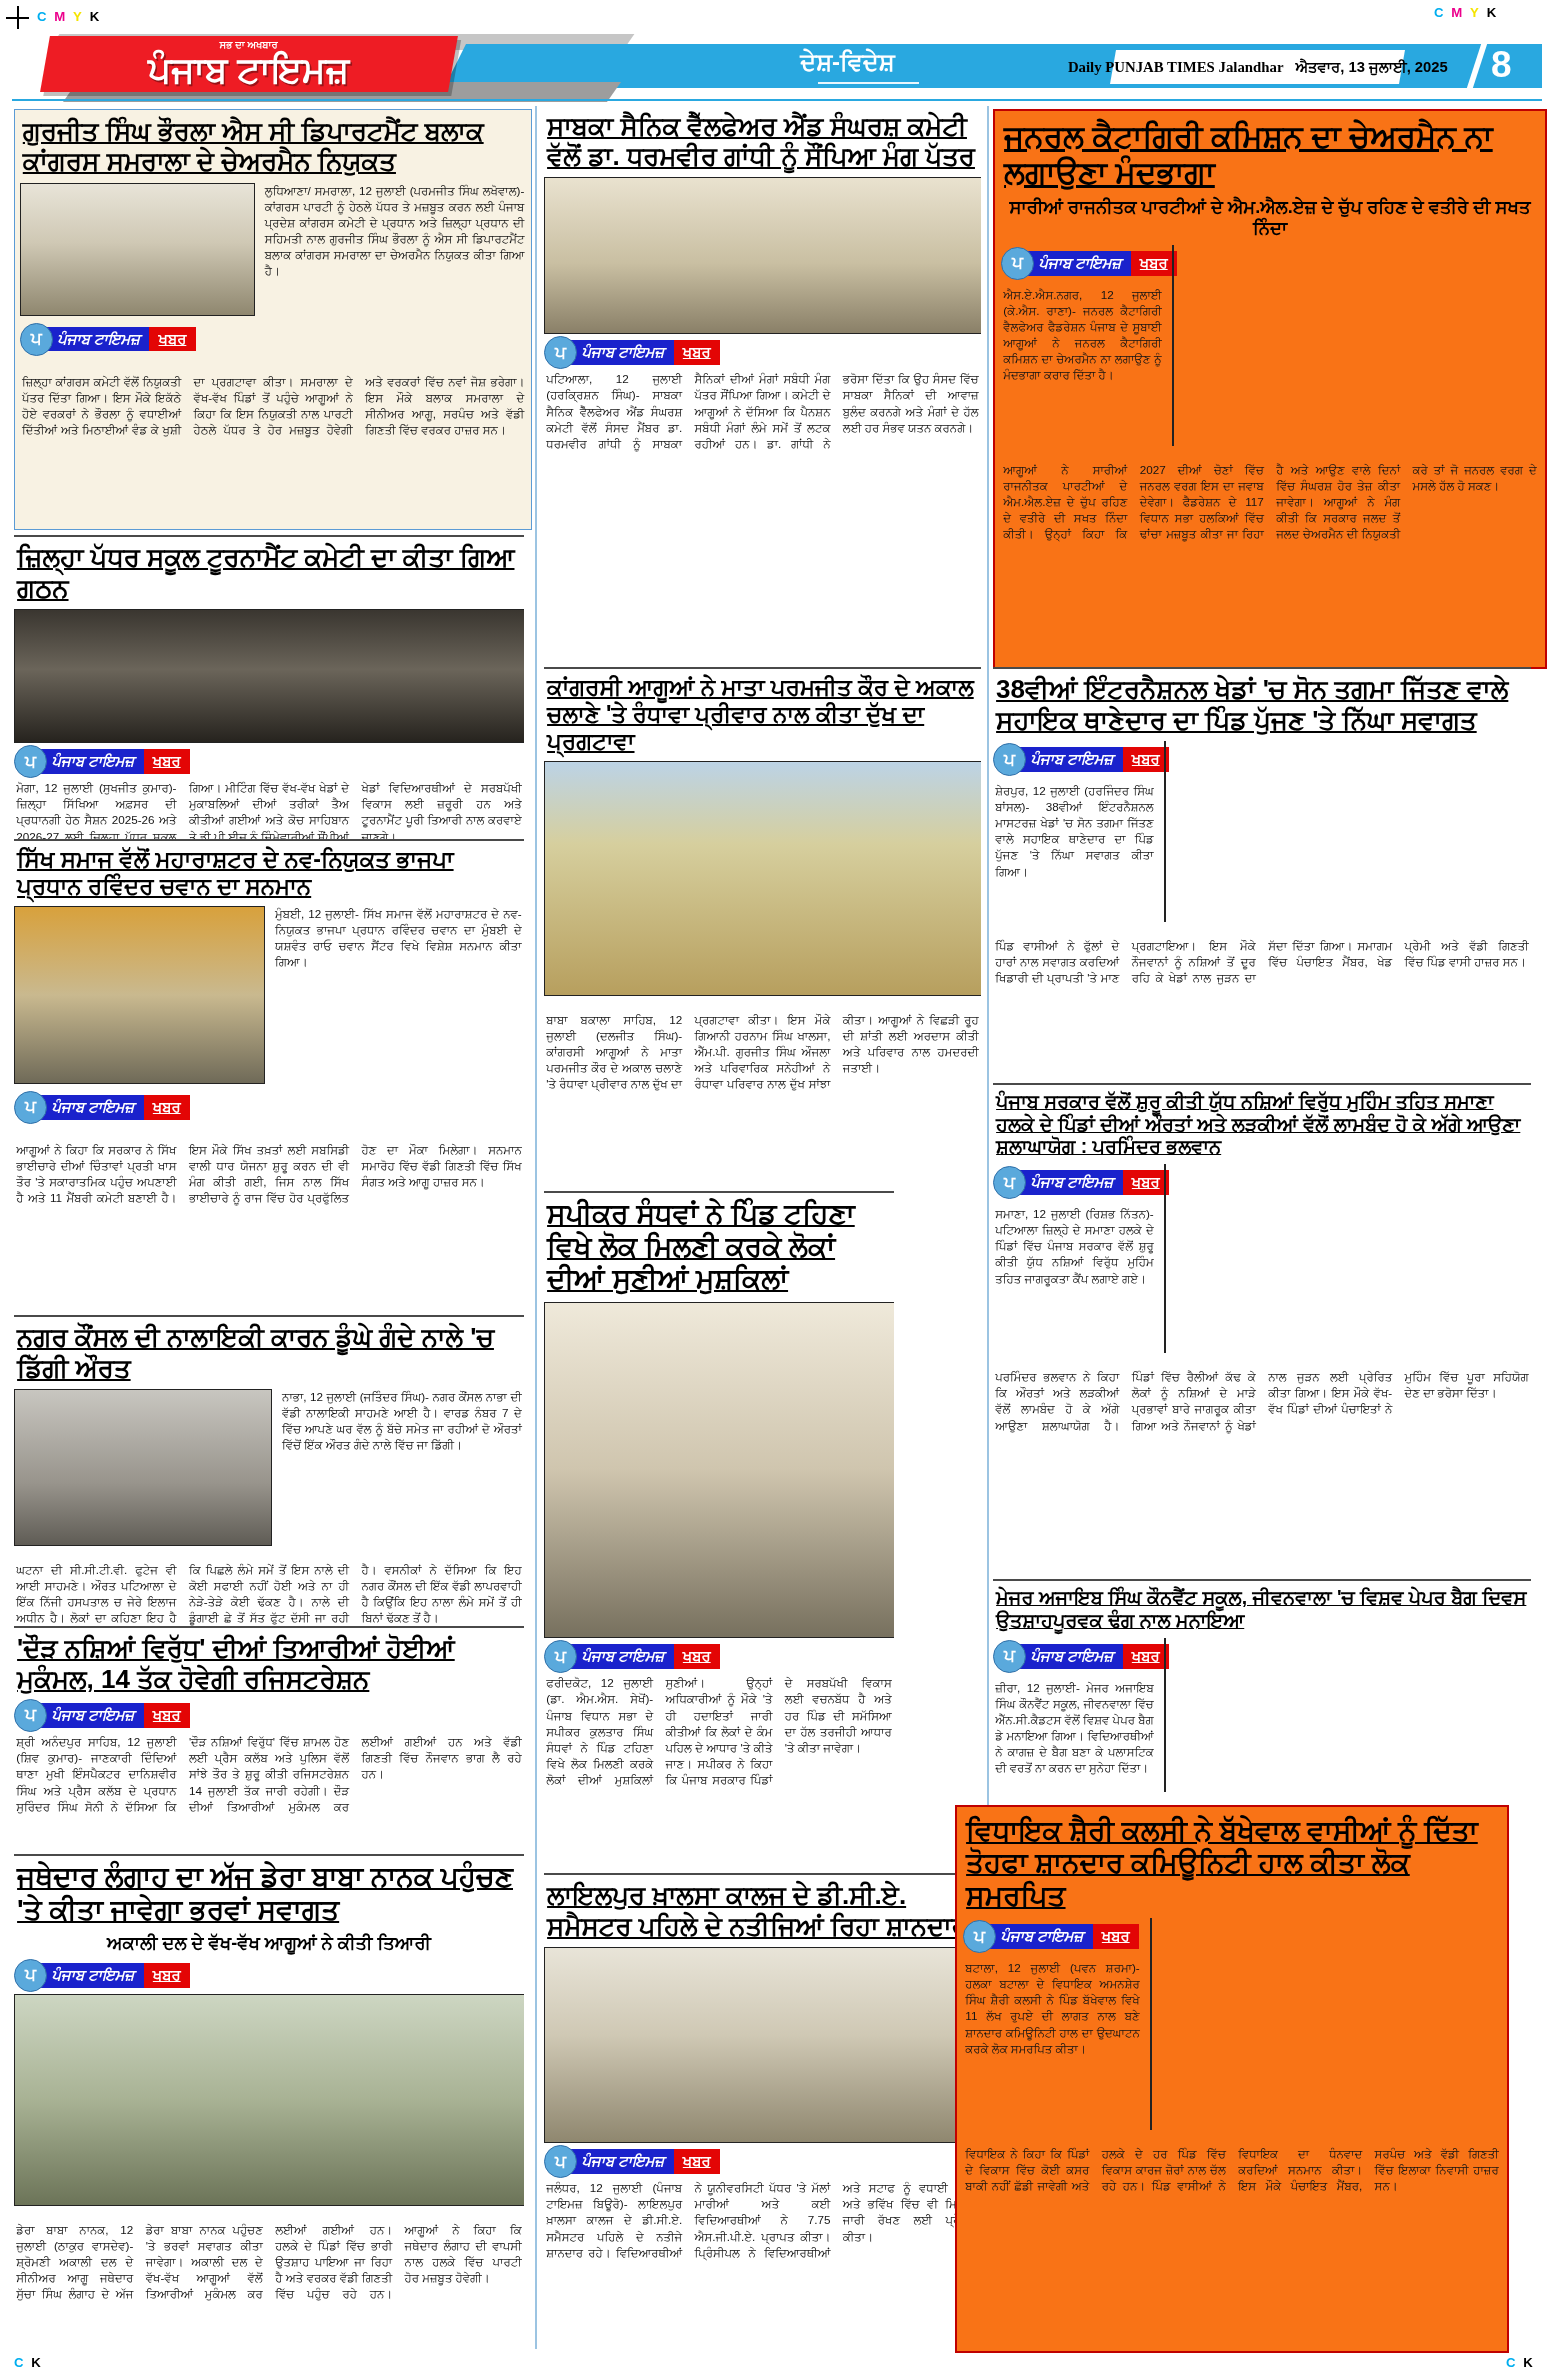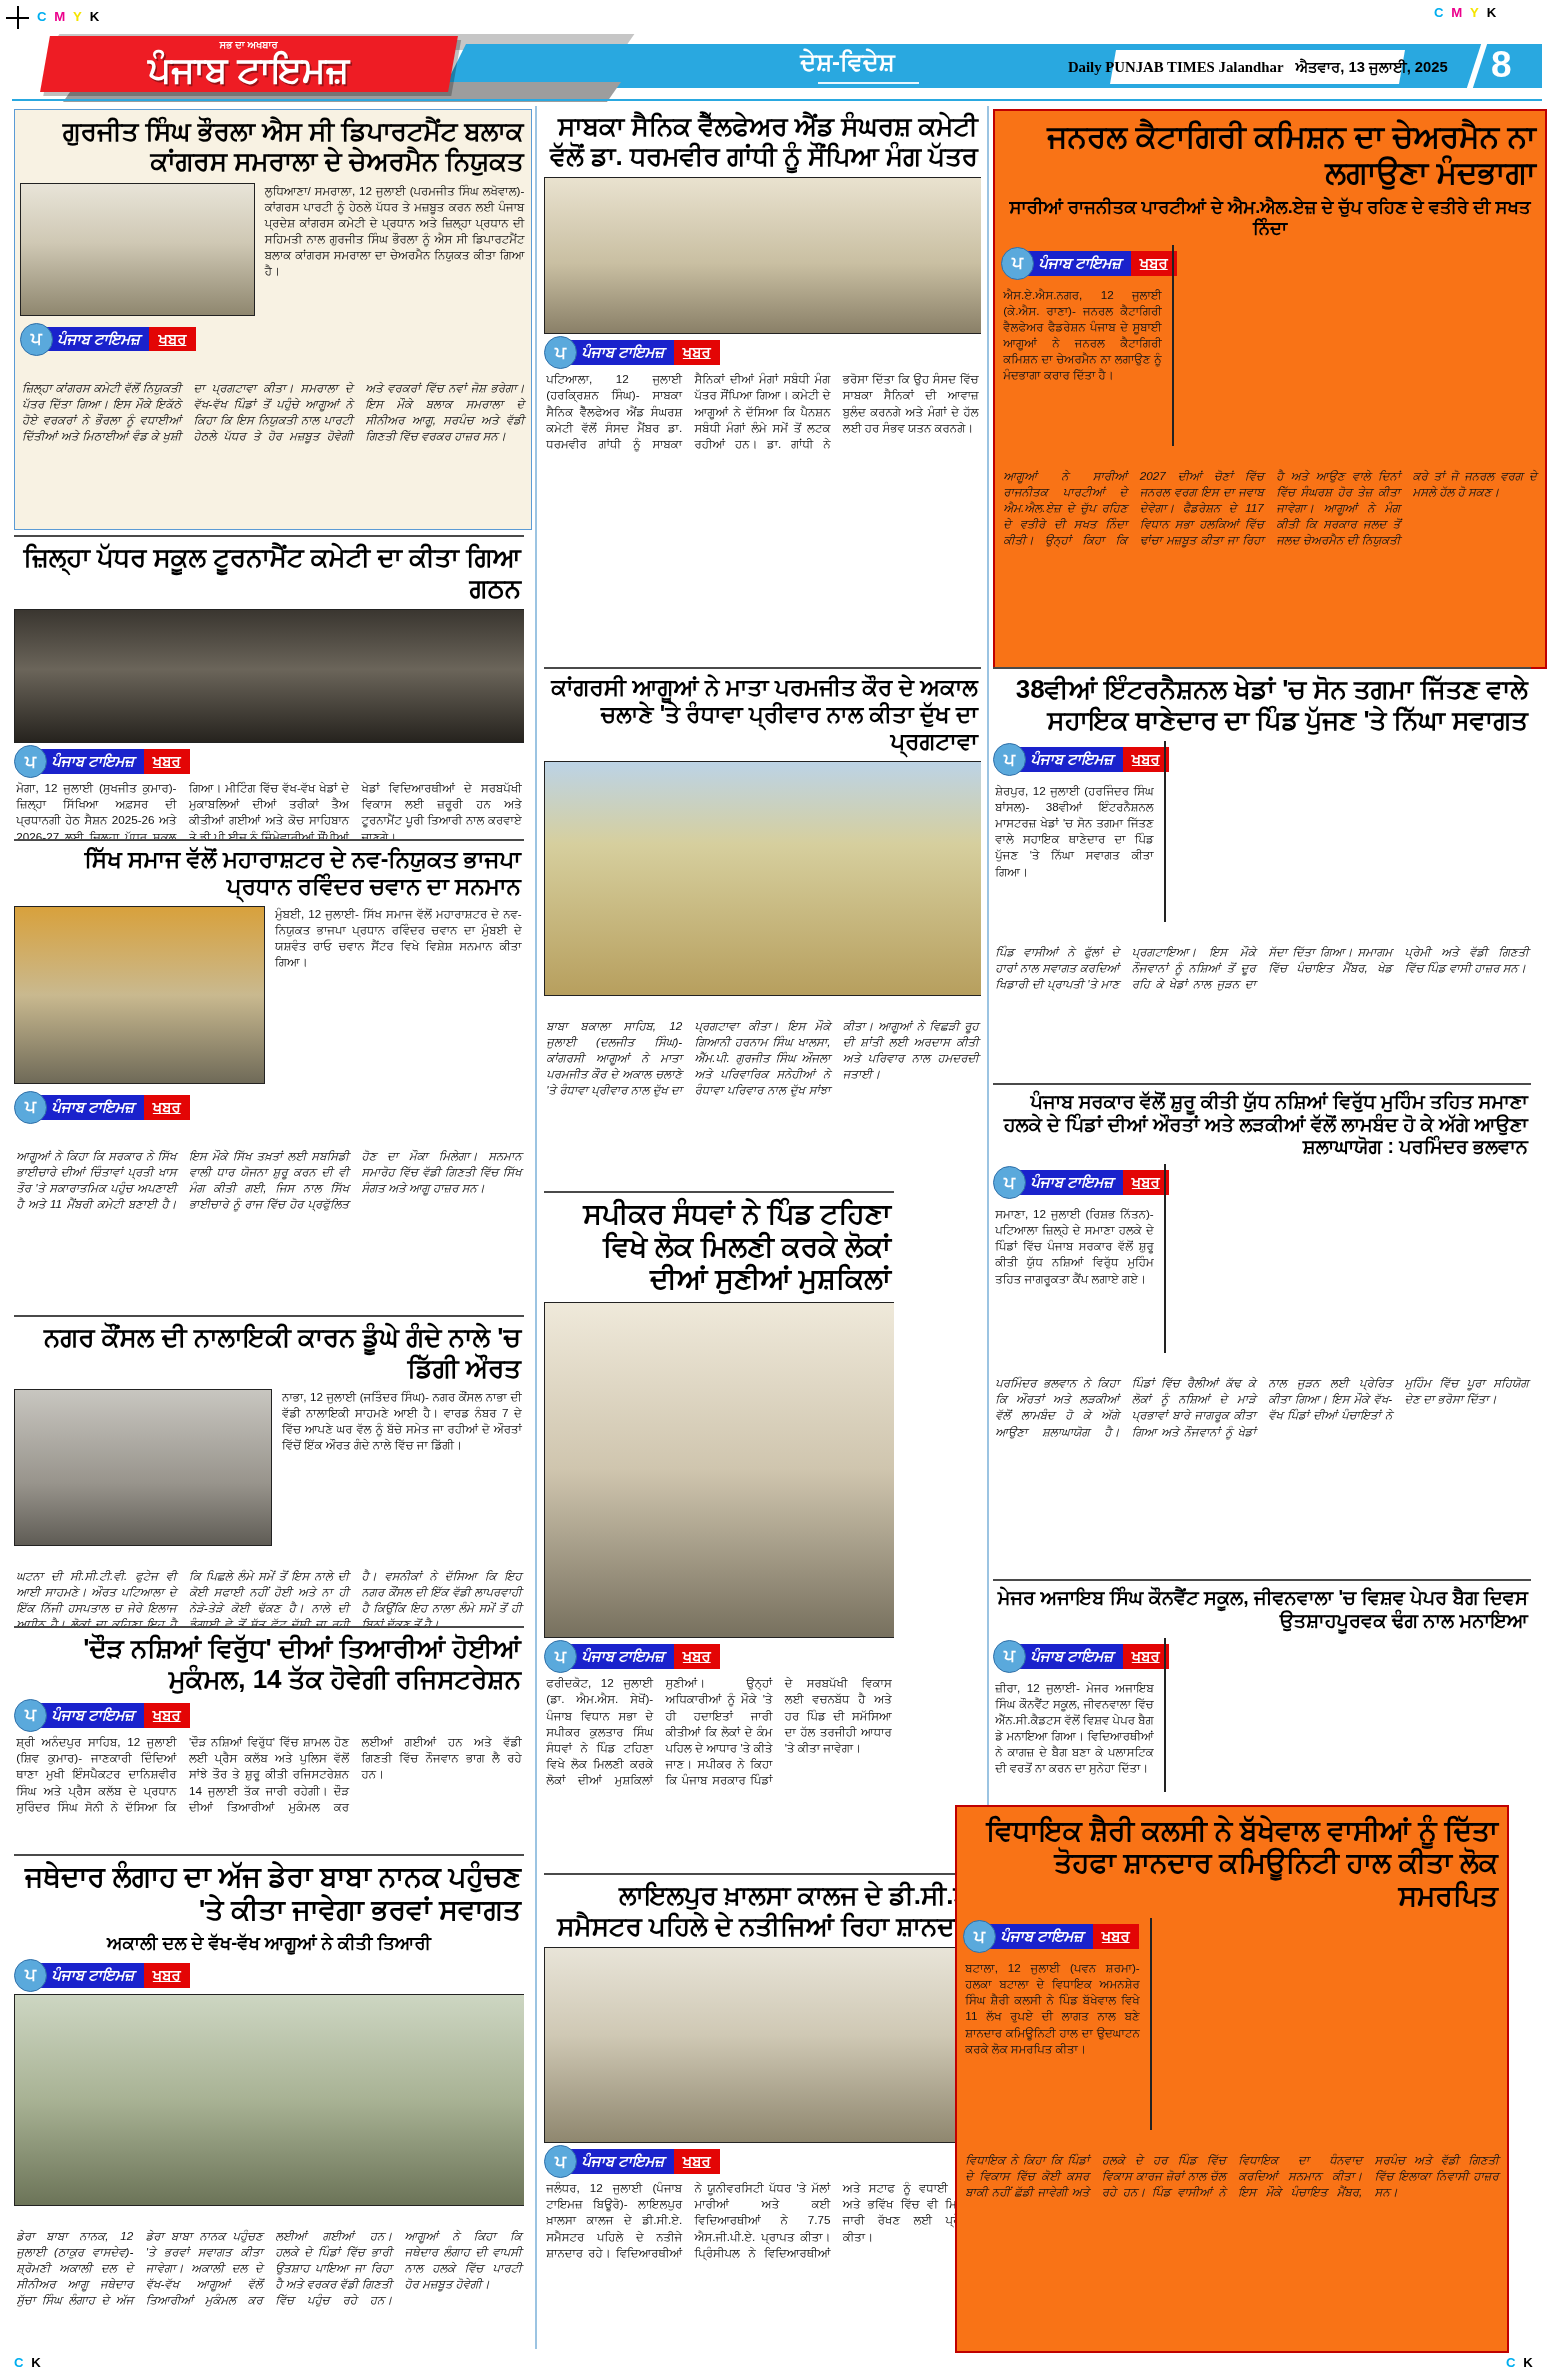--- a/index.html
+++ b/index.html
@@ -37,28 +37,28 @@
   .mast-underline{position:absolute;left:12.4px;top:99px;width:1530px;height:1.6px;background:#29a8e0;}
 
   
   .vrule{position:absolute;top:106px;width:1.6px;background:#9cc4e2;height:2243px;}
 
   
   .art{position:absolute;overflow:hidden;background:#fff;}
   .box-blue{border:1.6px solid #5b9bd5;background:#f8f2e3;padding:4.7px;}
   .box-red{border:2.3px solid #c00000;background:#f97316;padding:6px;}
   .topline{border-top:2.3px solid #4a4a4a;padding-top:3.9px;}
-  .hl{font-weight:bold;text-align:right;line-height:1.16;margin:1.6px 3.1px 6.2px;color:#000;}
+  .hl{font-weight:bold;text-align:left;line-height:1.16;margin:1.6px 3.1px 6.2px;color:#000;text-decoration:underline;}
   .hl-xl{font-size:31px;} .hl-lg{font-size:28px;} .hl-md{font-size:26px;}
   .hl-sm{font-size:23px;} .hl-xs{font-size:19.4px;}
   .subhead{font-weight:bold;text-align:center;font-size:18px;margin:0 3.1px 6.2px;color:#000;}
   .body{font-size:11.7px;line-height:1.38;text-align:justify;color:#141414;padding:0 2.3px;}
   .cols3{column-count:3;column-gap:12.4px;}
   .cols4{column-count:4;column-gap:12.4px;}
-  .mt{margin-top:22px;font-style:italic;}
+  .mt{margin-top:16px;}
   .media-row{display:flex;gap:7.8px;align-items:flex-start;}
   .stack{display:flex;flex-direction:column;gap:4.7px;flex:none;}
   .grow{flex:1;min-width:0;}
 
   
   .badge{display:flex;align-items:center;height:31px;margin:3.1px 0;flex:none;}
   .badge .circ{width:31px;height:31px;border-radius:50%;background:#5aa9dc;border:1.6px solid #2f6fa8;
                color:#fff;font-weight:bold;font-size:17px;display:flex;align-items:center;justify-content:center;
                position:relative;z-index:1;flex:none;}
   .badge .bluebox{background:#1a22cc;color:#fff;font-weight:bold;font-style:italic;font-size:14.8px;

